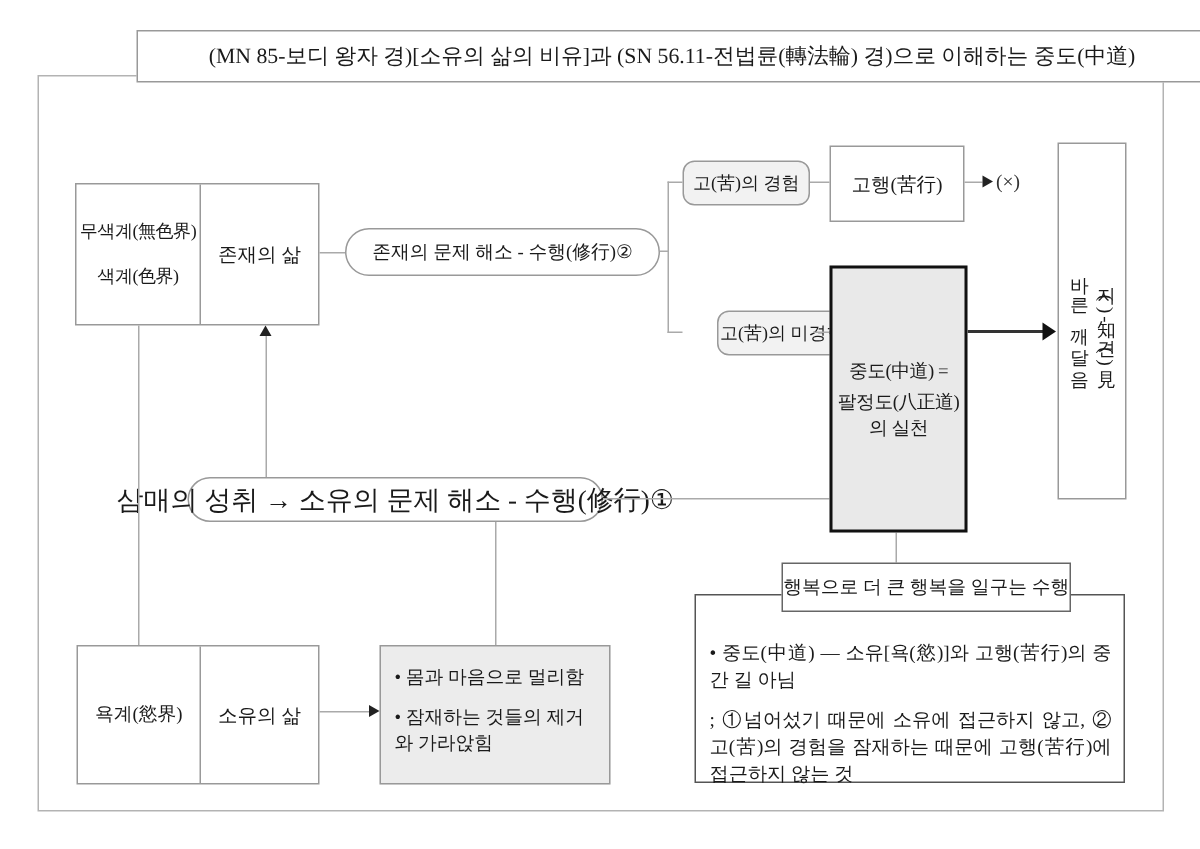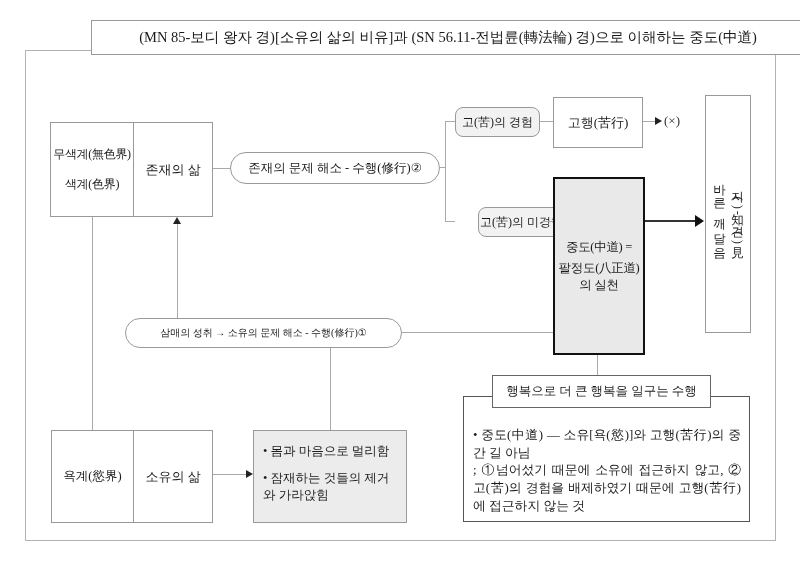--- a/index.html
+++ b/index.html
@@ -74,36 +74,36 @@
     <div class="nowrap" style="margin-bottom:4px;">중도(中道) =</div>
     <div class="nowrap">팔정도(八正道)</div>
     <div class="nowrap">의 실천</div>
   </div>
 
   <div class="abs box" style="left:705px;top:95px;width:46px;height:238px;font-size:12.5px;gap:1px;">
     <span class="vtext">바른 깨달음</span>
     <span class="vtext">지(知)-견(見)</span>
   </div>
 
-  <div class="abs oval" style="left:125px;top:318px;width:277px;height:30px;border-radius:15px;font-size:10px;">
+  <div class="abs oval" style="left:125px;top:318px;width:277px;height:30px;border-radius:15px;font-size:18px;">
     <span>삼매의 성취 → 소유의 문제 해소 - 수행(修行)①</span>
   </div>
 
   <div class="abs" style="left:253px;top:430px;width:154px;height:93px;background:#ececec;border:1px solid #999;padding:12px 5px 0 9px;box-sizing:border-box;font-size:12.5px;line-height:1.4;">
     <div>• 몸과 마음으로 멀리함</div>
     <div style="margin-top:9px;">• 잠재하는 것들의 제거와 가라앉힘</div>
   </div>
 
-  <div class="abs box" style="left:492px;top:375px;width:219px;height:33px;border-color:#666;z-index:5;font-size:12.5px;justify-content:center;">
+  <div class="abs box" style="left:521px;top:375px;width:193px;height:33px;border-color:#666;z-index:5;font-size:12.5px;justify-content:center;">
     <span class="nowrap">행복으로 더 큰 행복을 일구는 수행</span>
   </div>
 
   <div class="abs" style="left:463px;top:396px;width:287px;height:126px;background:#fff;border:1px solid #555;padding:30px 8px 0 9px;box-sizing:border-box;font-size:12.8px;line-height:1.38;text-align:justify;z-index:4;">
-    <div style="">• 중도(中道) — 소유[욕(慾)]와 고행(苦行)의 중간 길 아님</div>
-    <div>; ①넘어섰기 때문에 소유에 접근하지 않고, ②고(苦)의 경험을 배제하였기 때문에 고행(苦行)에 접근하지 않는 것</div>
+    <div style="margin-bottom:10px;">• 중도(中道) — 소유[욕(慾)]와 고행(苦行)의 중간 길 아님</div>
+    <div>; ①넘어섰기 때문에 소유에 접근하지 않고, ②고(苦)의 경험을 잠재하는 때문에 고행(苦行)에 접근하지 않는 것</div>
   </div>
 
   <div class="abs line-h" style="left:213px;top:168px;width:17px;"></div>
 
   <div class="abs line-h" style="left:440px;top:167px;width:6px;"></div>
   <div class="abs line-v" style="left:445px;top:121px;height:101px;"></div>
   <div class="abs line-h" style="left:445px;top:121px;width:10px;"></div>
   <div class="abs line-h" style="left:445px;top:221px;width:10px;"></div>
 
   <div class="abs line-h" style="left:540px;top:121px;width:13px;"></div>

